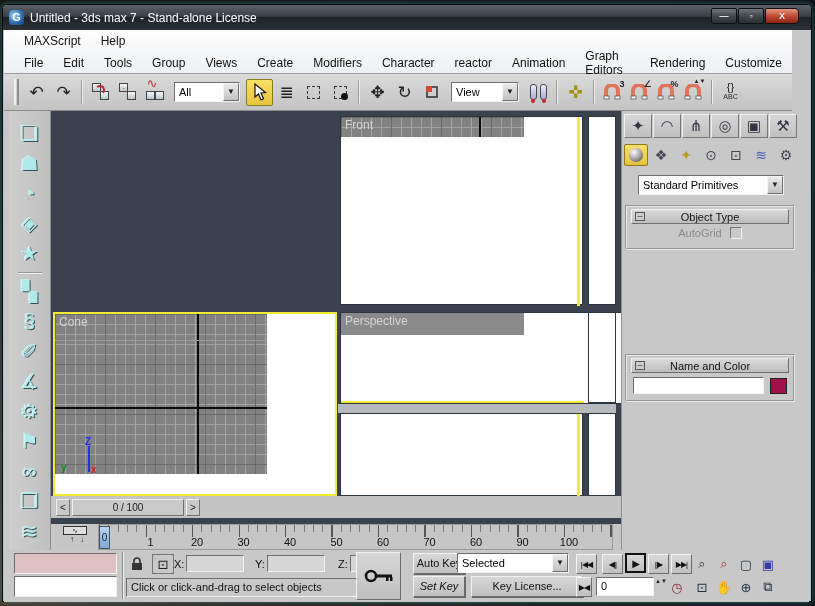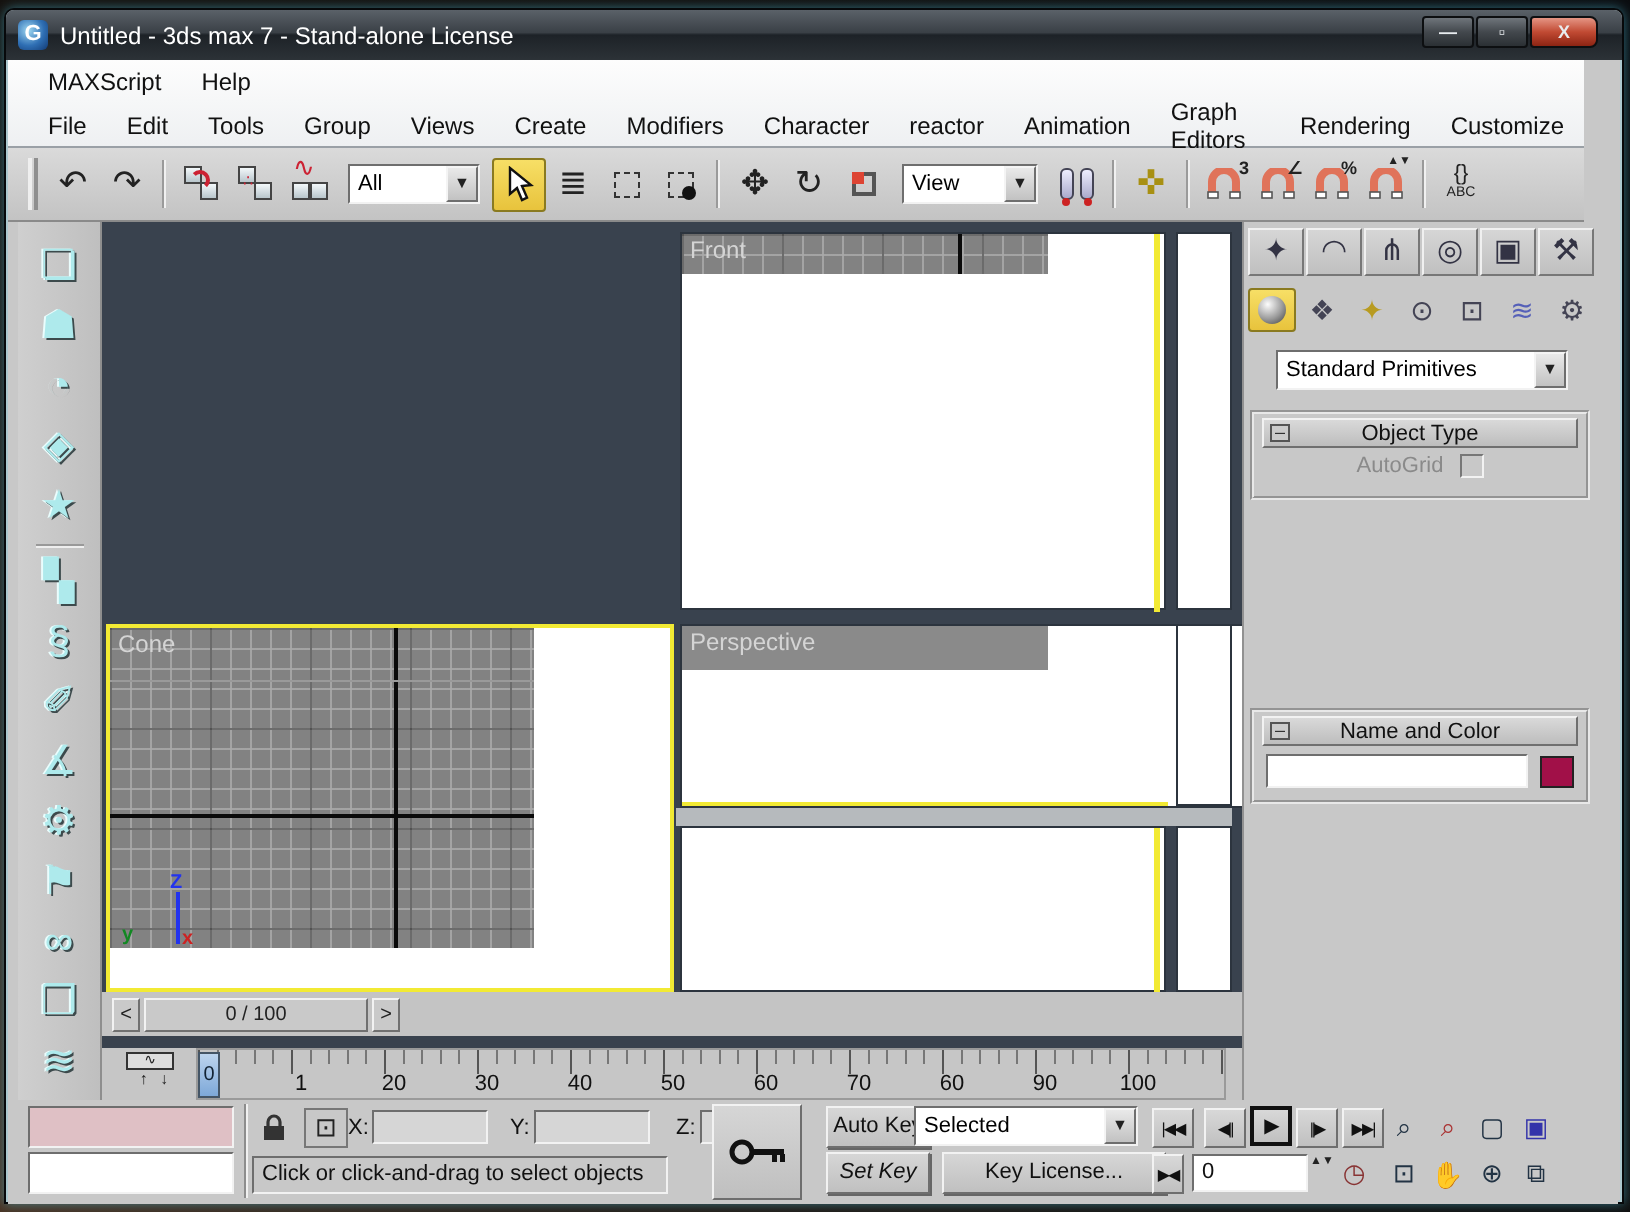--- a/index.html
+++ b/index.html
@@ -110,21 +110,21 @@
   
   .statusbar{position:absolute;left:1px;top:545px;width:805px;height:52px;background:#c8c8c8;font-size:11px;}
   .sunken{background:#fff;border:1px solid;border-color:#6e6e6e #f2f2f2 #f2f2f2 #6e6e6e;}
   .listener-pink{position:absolute;left:10px;top:3px;width:103px;height:21px;background:#dfc0c5;border:1px solid;border-color:#6e6e6e #f2f2f2 #f2f2f2 #6e6e6e;}
   .listener-white{position:absolute;left:10px;top:26px;width:103px;height:21px;}
   .sdiv{position:absolute;left:118px;top:2px;width:2px;height:47px;border-left:1px solid #8d8d8d;border-right:1px solid #f0f0f0;}
   .miniicon{position:absolute;width:22px;height:20px;display:flex;align-items:center;justify-content:center;color:#222;font-size:13px;}
   .coordlbl{position:absolute;top:8px;color:#111;}
   .coordfld{position:absolute;top:5px;height:17px;width:58px;background:#d6d6d6;border:1px solid;border-color:#6e6e6e #f2f2f2 #f2f2f2 #6e6e6e;}
   .keybtn{position:absolute;left:352px;top:2px;width:45px;height:48px;border:1px solid;border-color:#f2f2f2 #6e6e6e #6e6e6e #f2f2f2;background:linear-gradient(#d6d6d6,#bfbfbf);display:flex;align-items:center;justify-content:center;}
-  .prompt{position:absolute;left:122px;top:28px;width:208px;height:19px;border:1px solid;border-color:#6e6e6e #f2f2f2 #f2f2f2 #6e6e6e;background:#c8c8c8;color:#111;padding:2px 4px;white-space:nowrap;overflow:hidden;}
+  .prompt{position:absolute;left:122px;top:28px;width:231px;height:19px;border:1px solid;border-color:#6e6e6e #f2f2f2 #f2f2f2 #6e6e6e;background:#c8c8c8;color:#111;padding:2px 4px;white-space:nowrap;overflow:hidden;}
   .sbtn{position:absolute;height:21px;border:1px solid;border-color:#f2f2f2 #6e6e6e #6e6e6e #f2f2f2;background:linear-gradient(#d6d6d6,#c0c0c0);text-align:center;color:#111;line-height:19px;box-shadow:1px 1px 0 #666;margin-left:12px;}
   .pbtn{position:absolute;width:21px;height:20px;border:1px solid;border-color:#f2f2f2 #6e6e6e #6e6e6e #f2f2f2;background:linear-gradient(#d8d8d8,#c0c0c0);
     display:flex;align-items:center;justify-content:center;font-size:8px;color:#111;letter-spacing:-1px;}
   .pbtn.play{border:2px solid #111;font-size:10px;}
   .navbtn{position:absolute;width:20px;height:20px;display:flex;align-items:center;justify-content:center;font-size:13px;color:#234;}
   .spin{display:inline-block;width:10px;font-size:6px;line-height:7px;color:#222;text-align:center;}
 </style>
 </head>
 <body>
 

